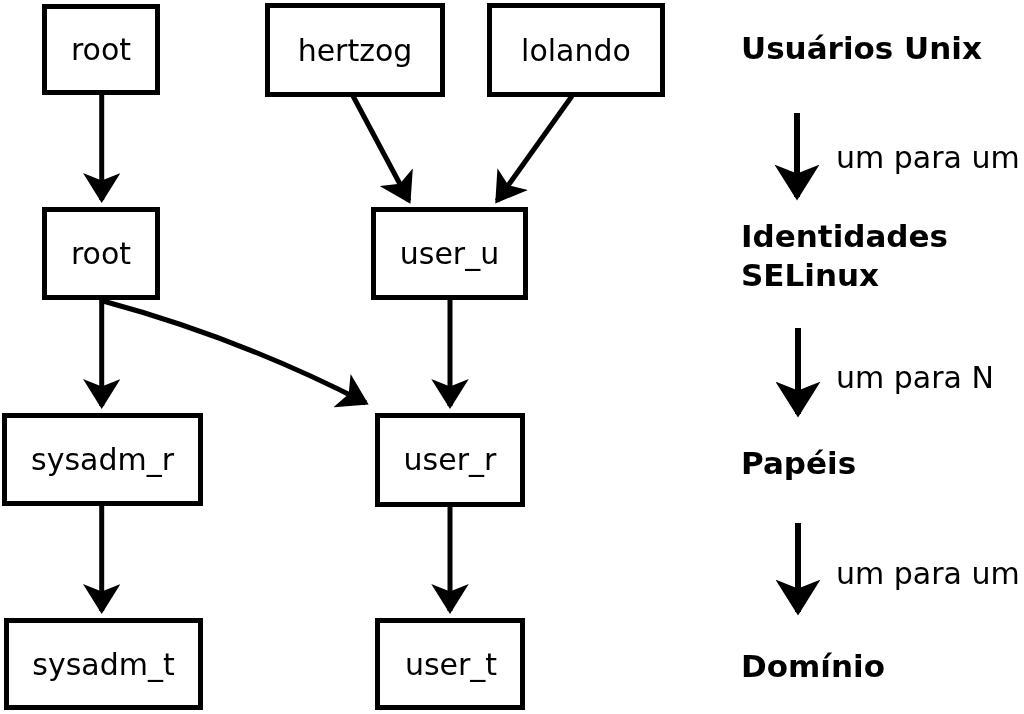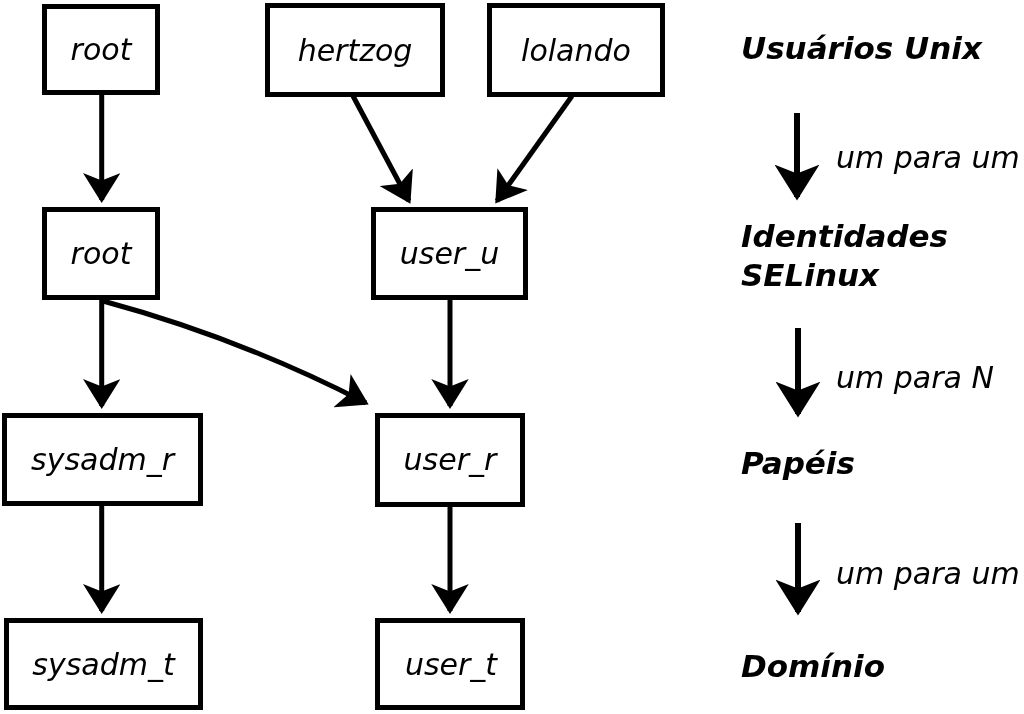--- a/index.html
+++ b/index.html
@@ -6,21 +6,20 @@
     margin: 0;
     padding: 0;
     background: #ffffff;
   }
   #stage {
     position: relative;
     width: 1024px;
     height: 714px;
     background: #ffffff;
     overflow: hidden;
-    font-style: italic;
   }
   svg { display: block; }
   .node-box {
     fill: #ffffff;
     stroke: #000000;
     stroke-width: 5;
   }
   .node-label {
     font-family: "DejaVu Sans", sans-serif;
     font-size: 30px;

